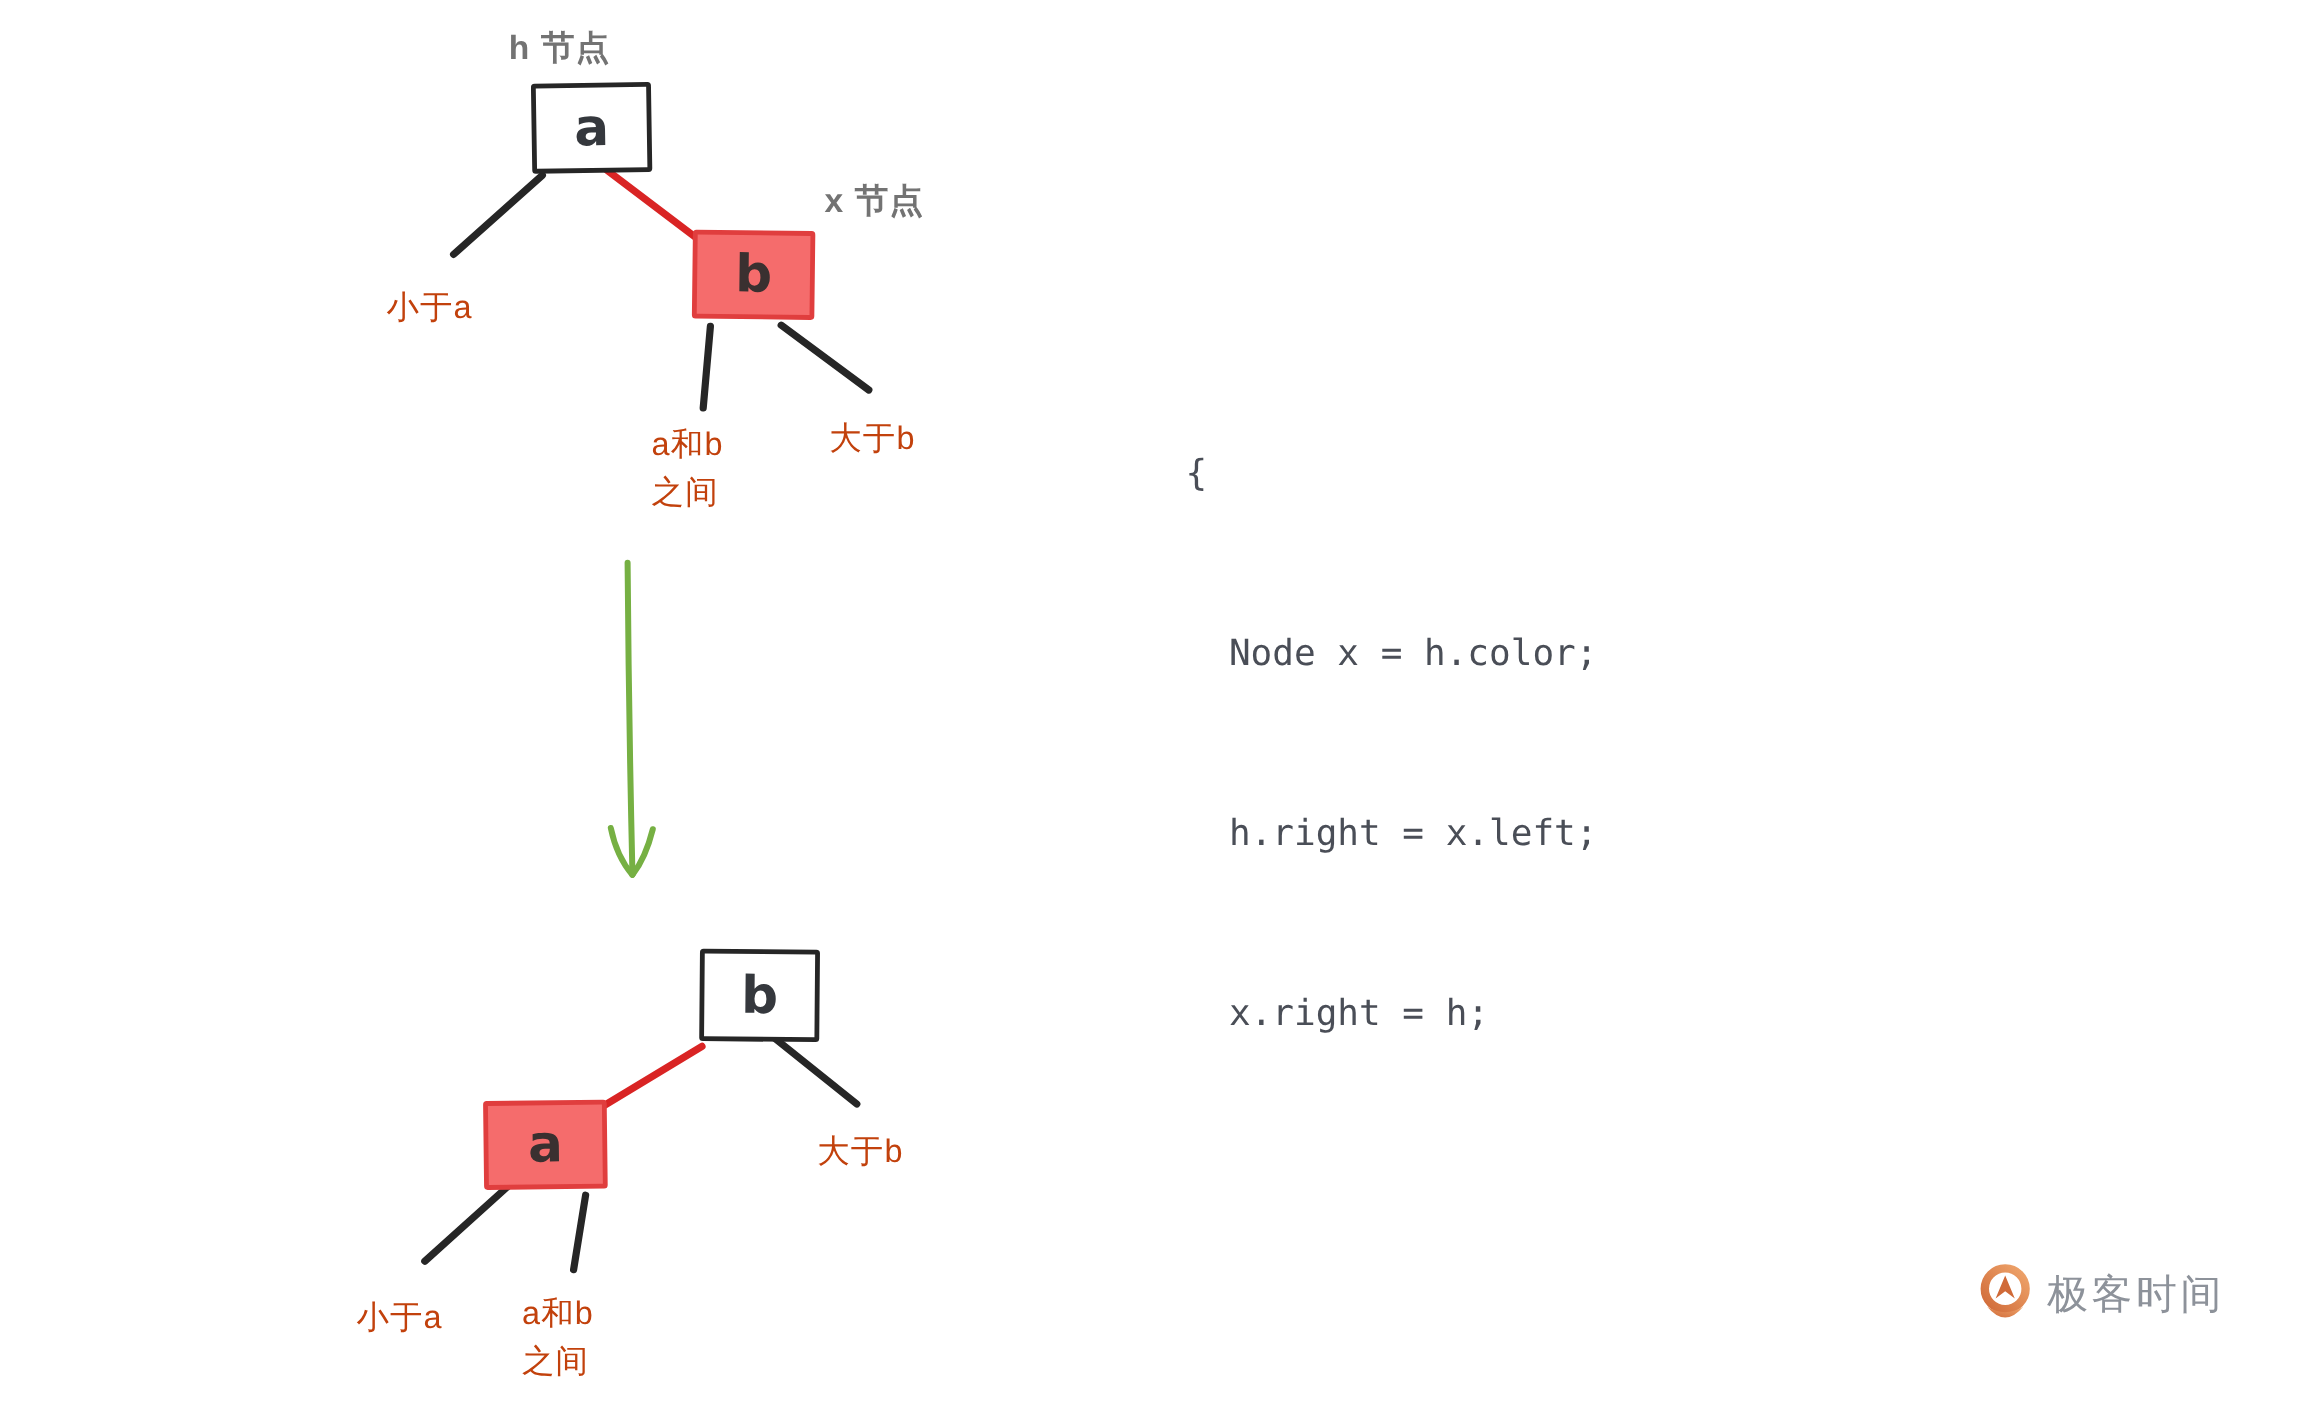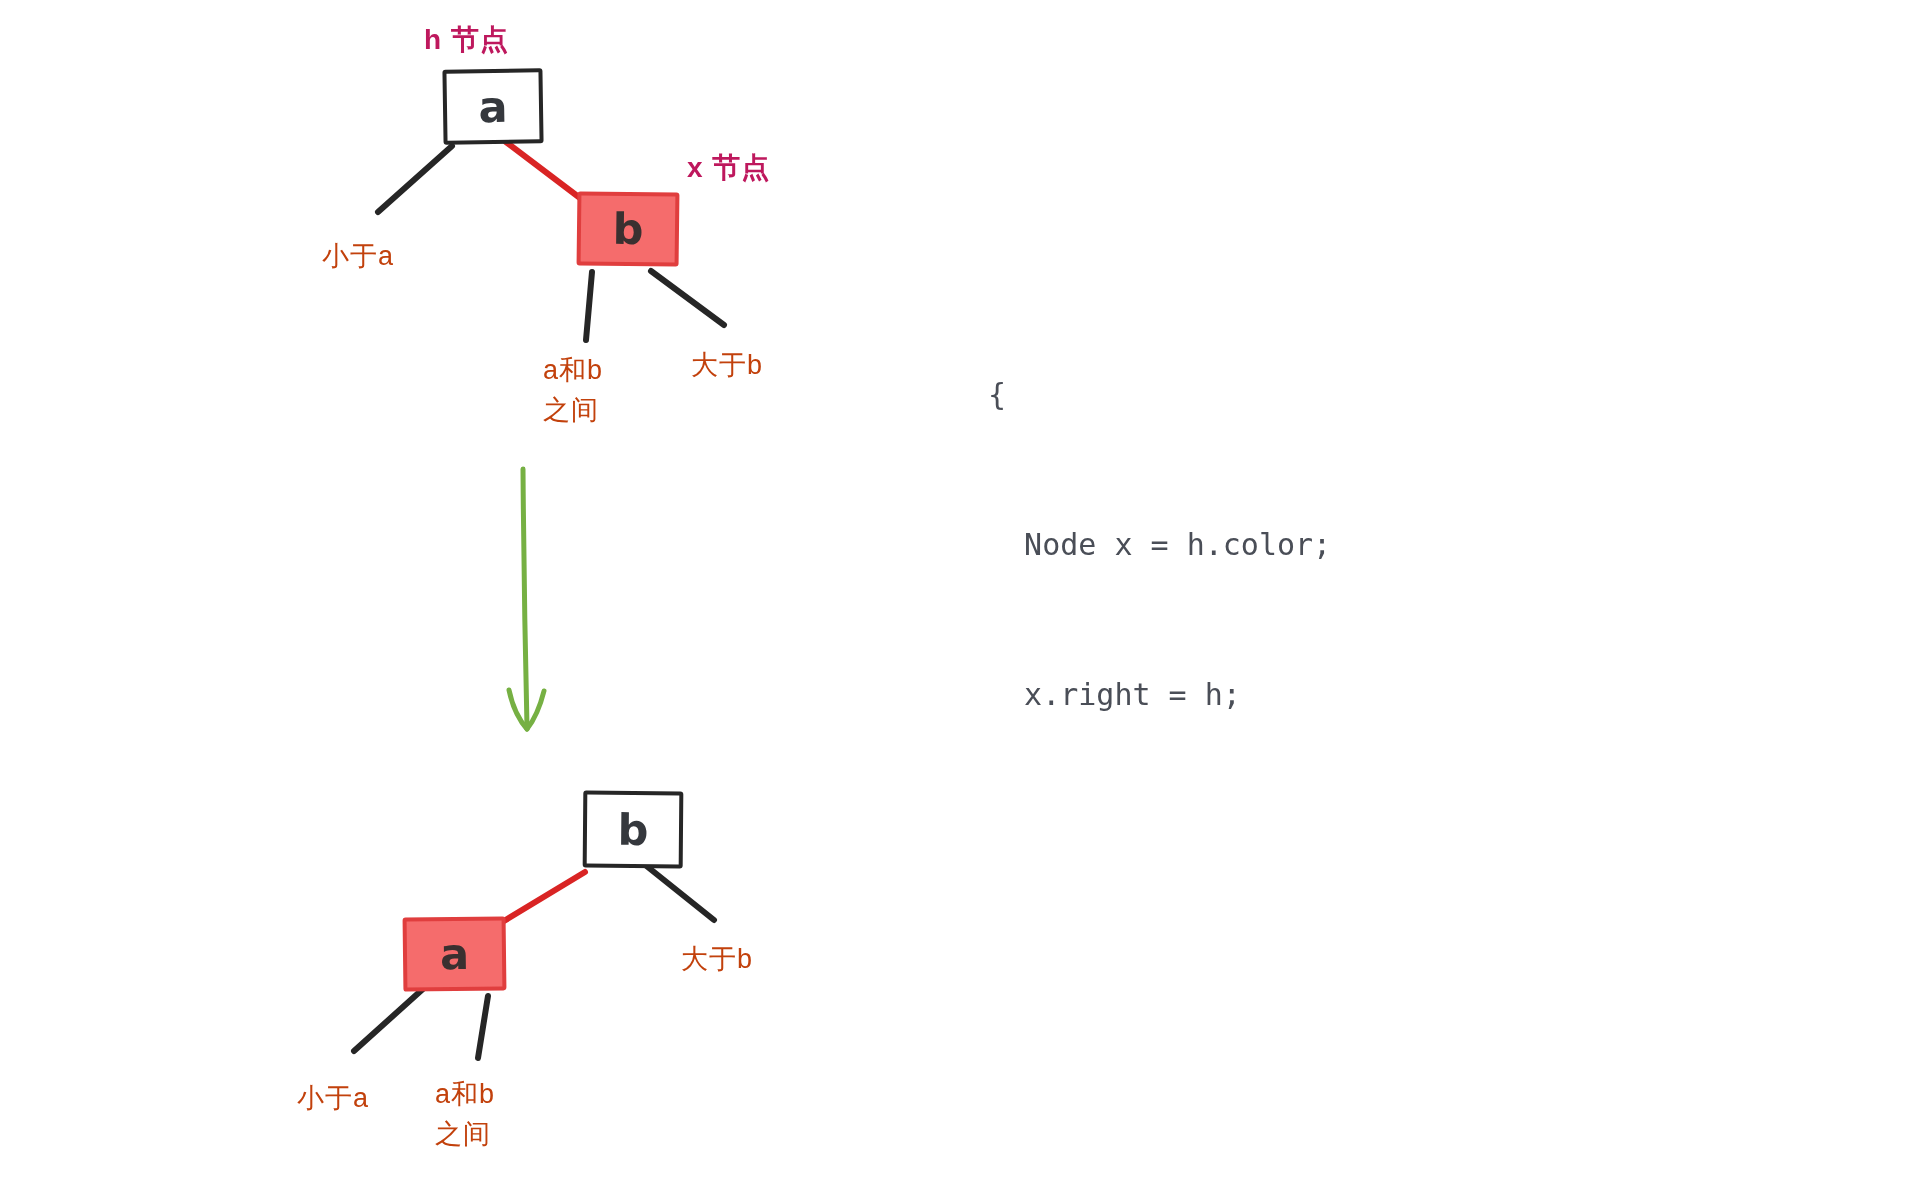--- a/index.html
+++ b/index.html
@@ -25,21 +25,21 @@
   .node-red{background:#f56c6c;border:4px solid #e03e3e;color:#3a3030;}
 
   .node-a-before{left:443px;top:69px;width:100px;height:75px;transform:rotate(-0.9deg);}
   .node-b-before{left:577px;top:192px;width:102px;height:74px;transform:rotate(0.7deg);}
   .node-b-after{left:583px;top:791px;width:100px;height:77px;transform:rotate(0.5deg);}
   .node-a-after{left:403px;top:917px;width:103px;height:74px;transform:rotate(-0.7deg);}
 
   
   .green-label{
     position:absolute;
-    font-size:28px;font-weight:bold;color:#be185d;
+    font-size:28px;font-weight:bold;color:#737373;
     letter-spacing:1px;white-space:nowrap;
   }
   .green-label.h{left:424px;top:21px;}
   .green-label.x{left:687px;top:149px;}
 
   
   .sub-label{
     position:absolute;
     font-size:27px;font-weight:500;color:#c2410c;
     white-space:nowrap;letter-spacing:1px;
@@ -131,23 +131,38 @@
   <div class="sub-label two-line lbl-after-mid">
     <div>a和b</div>
     <div>之间</div>
   </div>
 
   <div class="sub-label lbl-after-right">大于b</div>
 
   <div class="code-block">
     <div class="code-line">{</div>
     <div class="code-line">  Node x = h.color;</div>
+    <div class="code-line">  h.right = x.left;</div>
     <div class="code-line">  x.right = h;</div>
     
     
     
     
     
     
   </div>
 
+  <div class="logo">
+    <svg width="50" height="56" viewBox="0 0 50 56" xmlns="http://www.w3.org/2000/svg">
+      <defs>
+        <linearGradient id="lg" x1="1" y1="0" x2="0" y2="1">
+          <stop offset="0" stop-color="#efa56c"></stop>
+          <stop offset="1" stop-color="#d06a38"></stop>
+        </linearGradient>
+      </defs>
+      <circle cx="25" cy="23" r="17" fill="none" stroke="url(#lg)" stroke-width="7"></circle>
+      <path d="M10,38 Q25,56 40,38 Q25,47 10,38 Z" fill="url(#lg)"></path>
+      <path d="M17,31 L25,12 L33,31 L25,25 Z" fill="#d06a38"></path>
+    </svg>
+    <span class="logo-text">极客时间</span>
+  </div>
 
 </div>
 
 </body></html>

